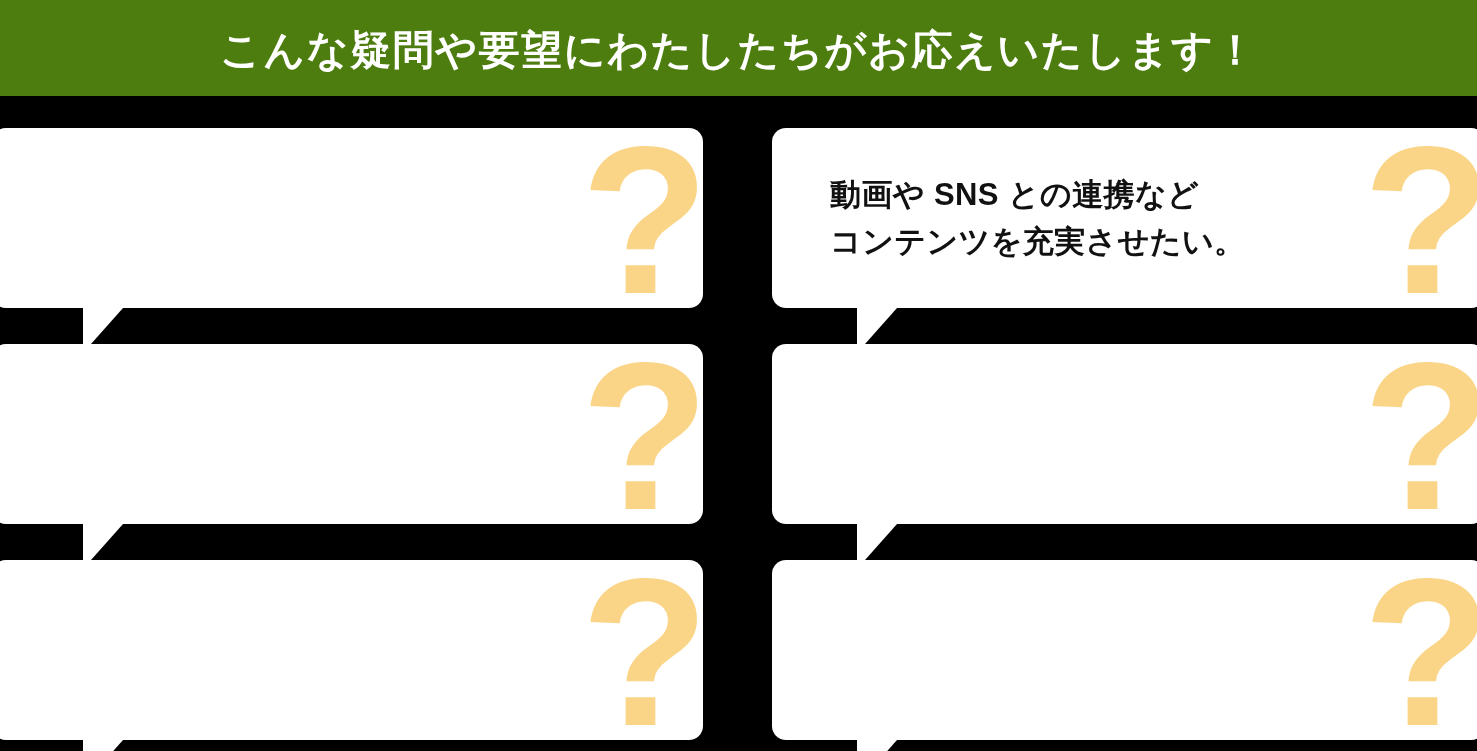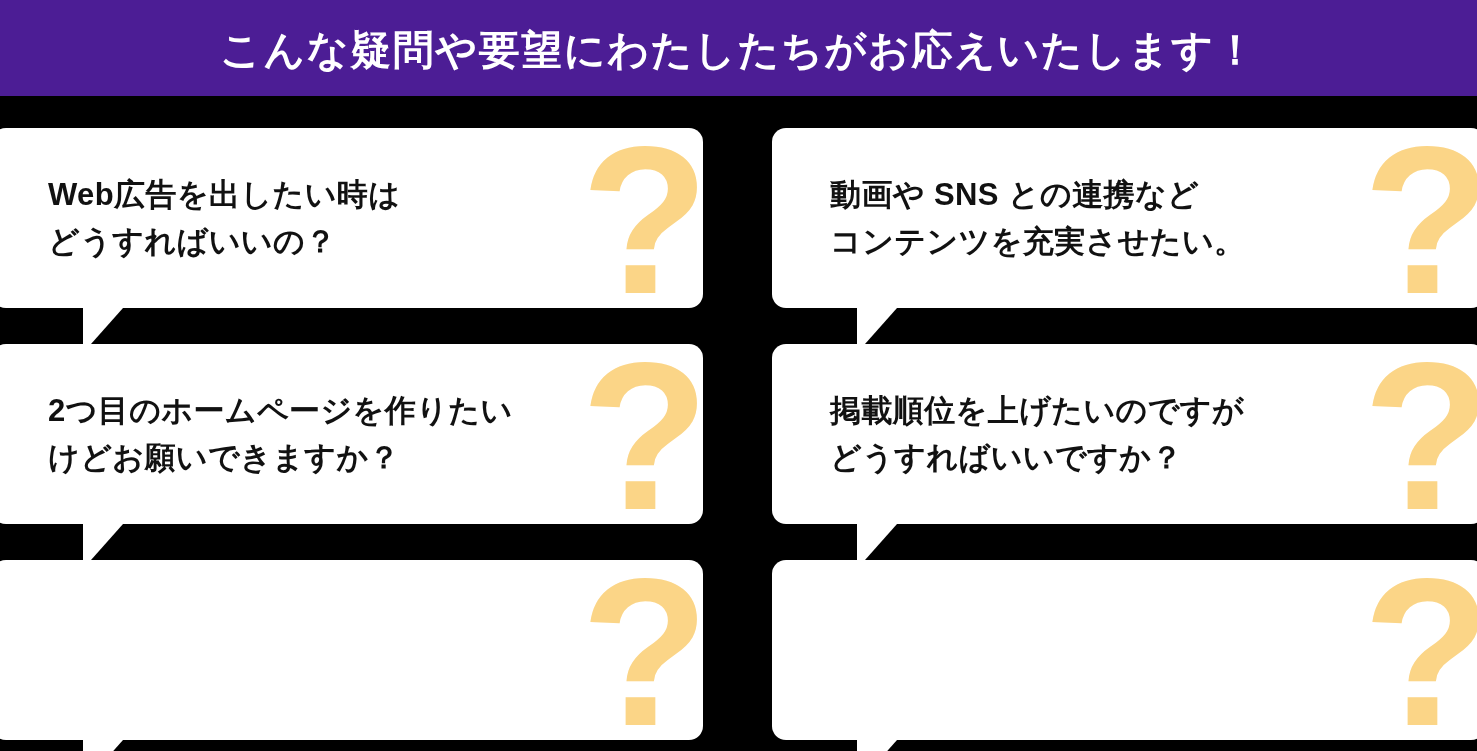--- a/index.html
+++ b/index.html
@@ -21,21 +21,21 @@
     overflow: hidden;
   }
 
   
   .banner {
     position: absolute;
     left: 0;
     top: 0;
     width: 1477px;
     height: 96px;
-    background: #4c1d95;
+    background: #4d7c0f;
     display: flex;
     align-items: center;
     justify-content: center;
     box-sizing: border-box;
   }
   .banner-title {
     color: #FFFFFF;
     font-size: 41px;
     font-weight: 700;
     letter-spacing: 1.5px;
@@ -129,40 +129,34 @@
 
     <div class="tail tail-left-1"></div>
     <div class="tail tail-right-1"></div>
     <div class="tail tail-left-2"></div>
     <div class="tail tail-right-2"></div>
     <div class="tail tail-left-3"></div>
     <div class="tail tail-right-3"></div>
 
     <div class="bubble col-left row-1">
       <div class="qmark">?</div>
-      <div class="bubble-text">Web広告を出したい時は
-どうすればいいの？</div>
     </div>
 
     <div class="bubble col-right row-1">
       <div class="qmark">?</div>
       <div class="bubble-text">動画や SNS との連携など
 コンテンツを充実させたい。</div>
     </div>
 
     <div class="bubble col-left row-2">
       <div class="qmark">?</div>
-      <div class="bubble-text">2つ目のホームページを作りたい
-けどお願いできますか？</div>
     </div>
 
     <div class="bubble col-right row-2">
       <div class="qmark">?</div>
-      <div class="bubble-text">掲載順位を上げたいのですが
-どうすればいいですか？</div>
     </div>
 
     <div class="bubble col-left row-3">
       <div class="qmark">?</div>
     </div>
 
     <div class="bubble col-right row-3">
       <div class="qmark">?</div>
     </div>
 

